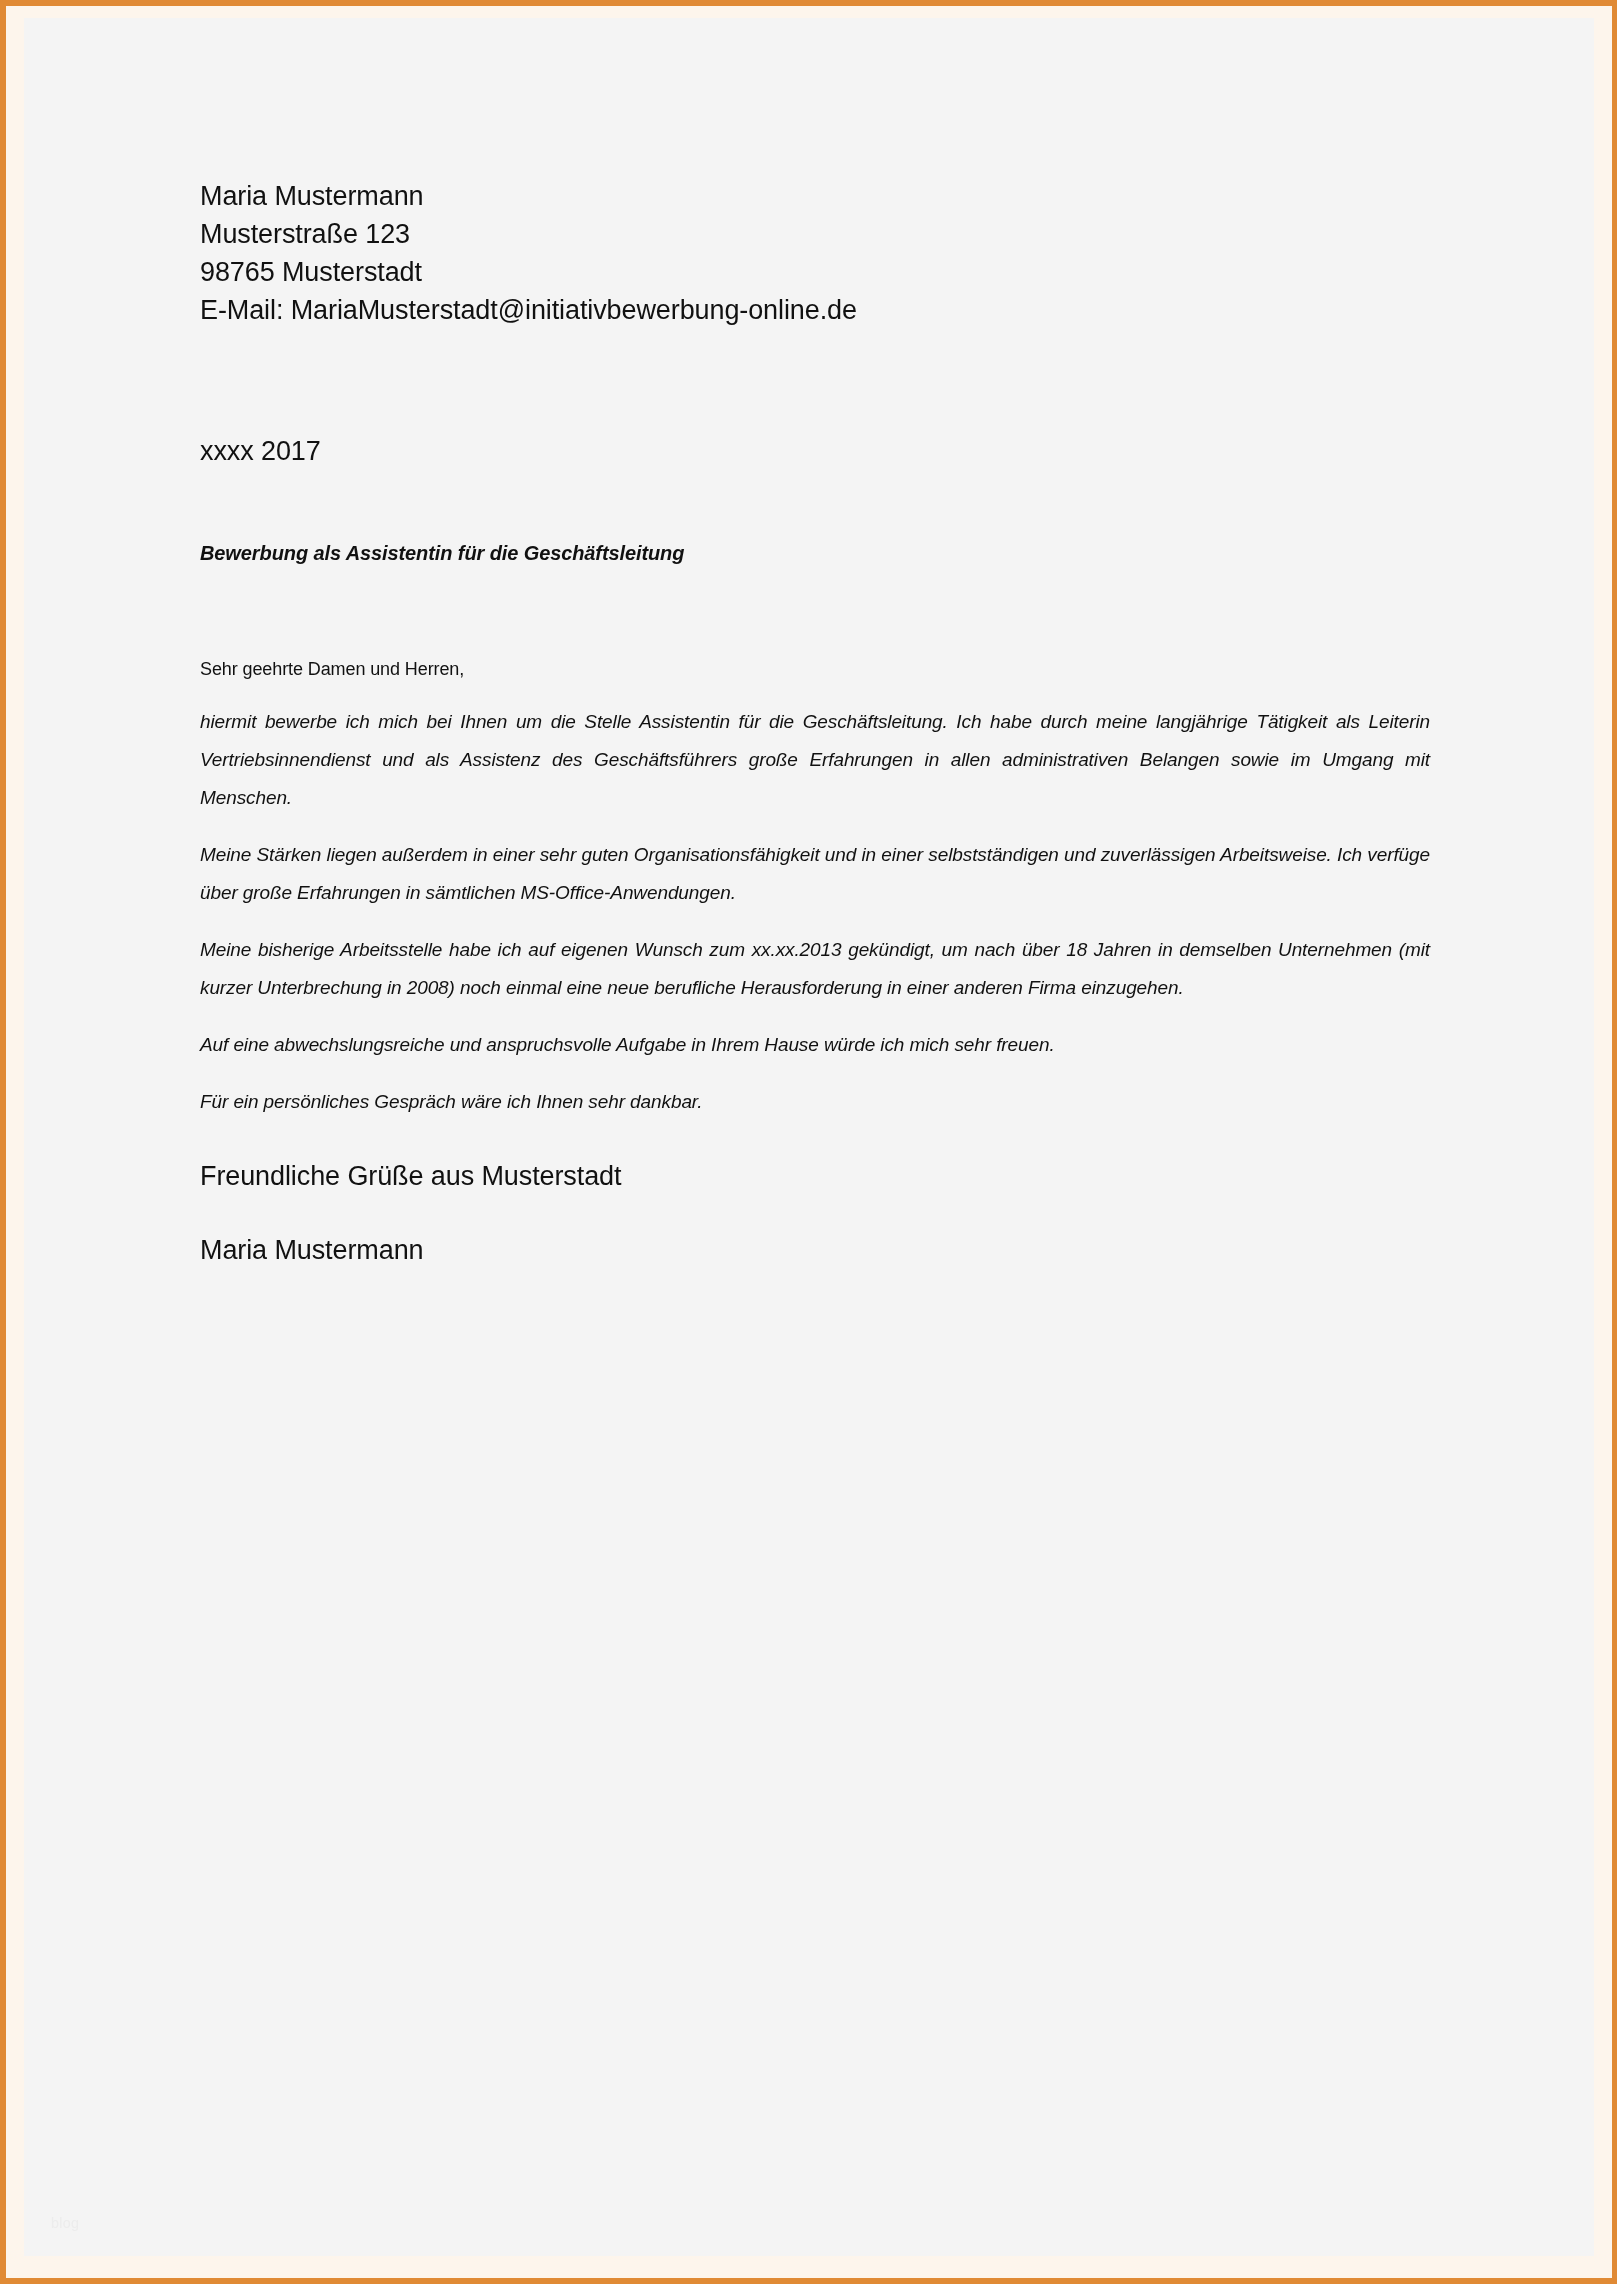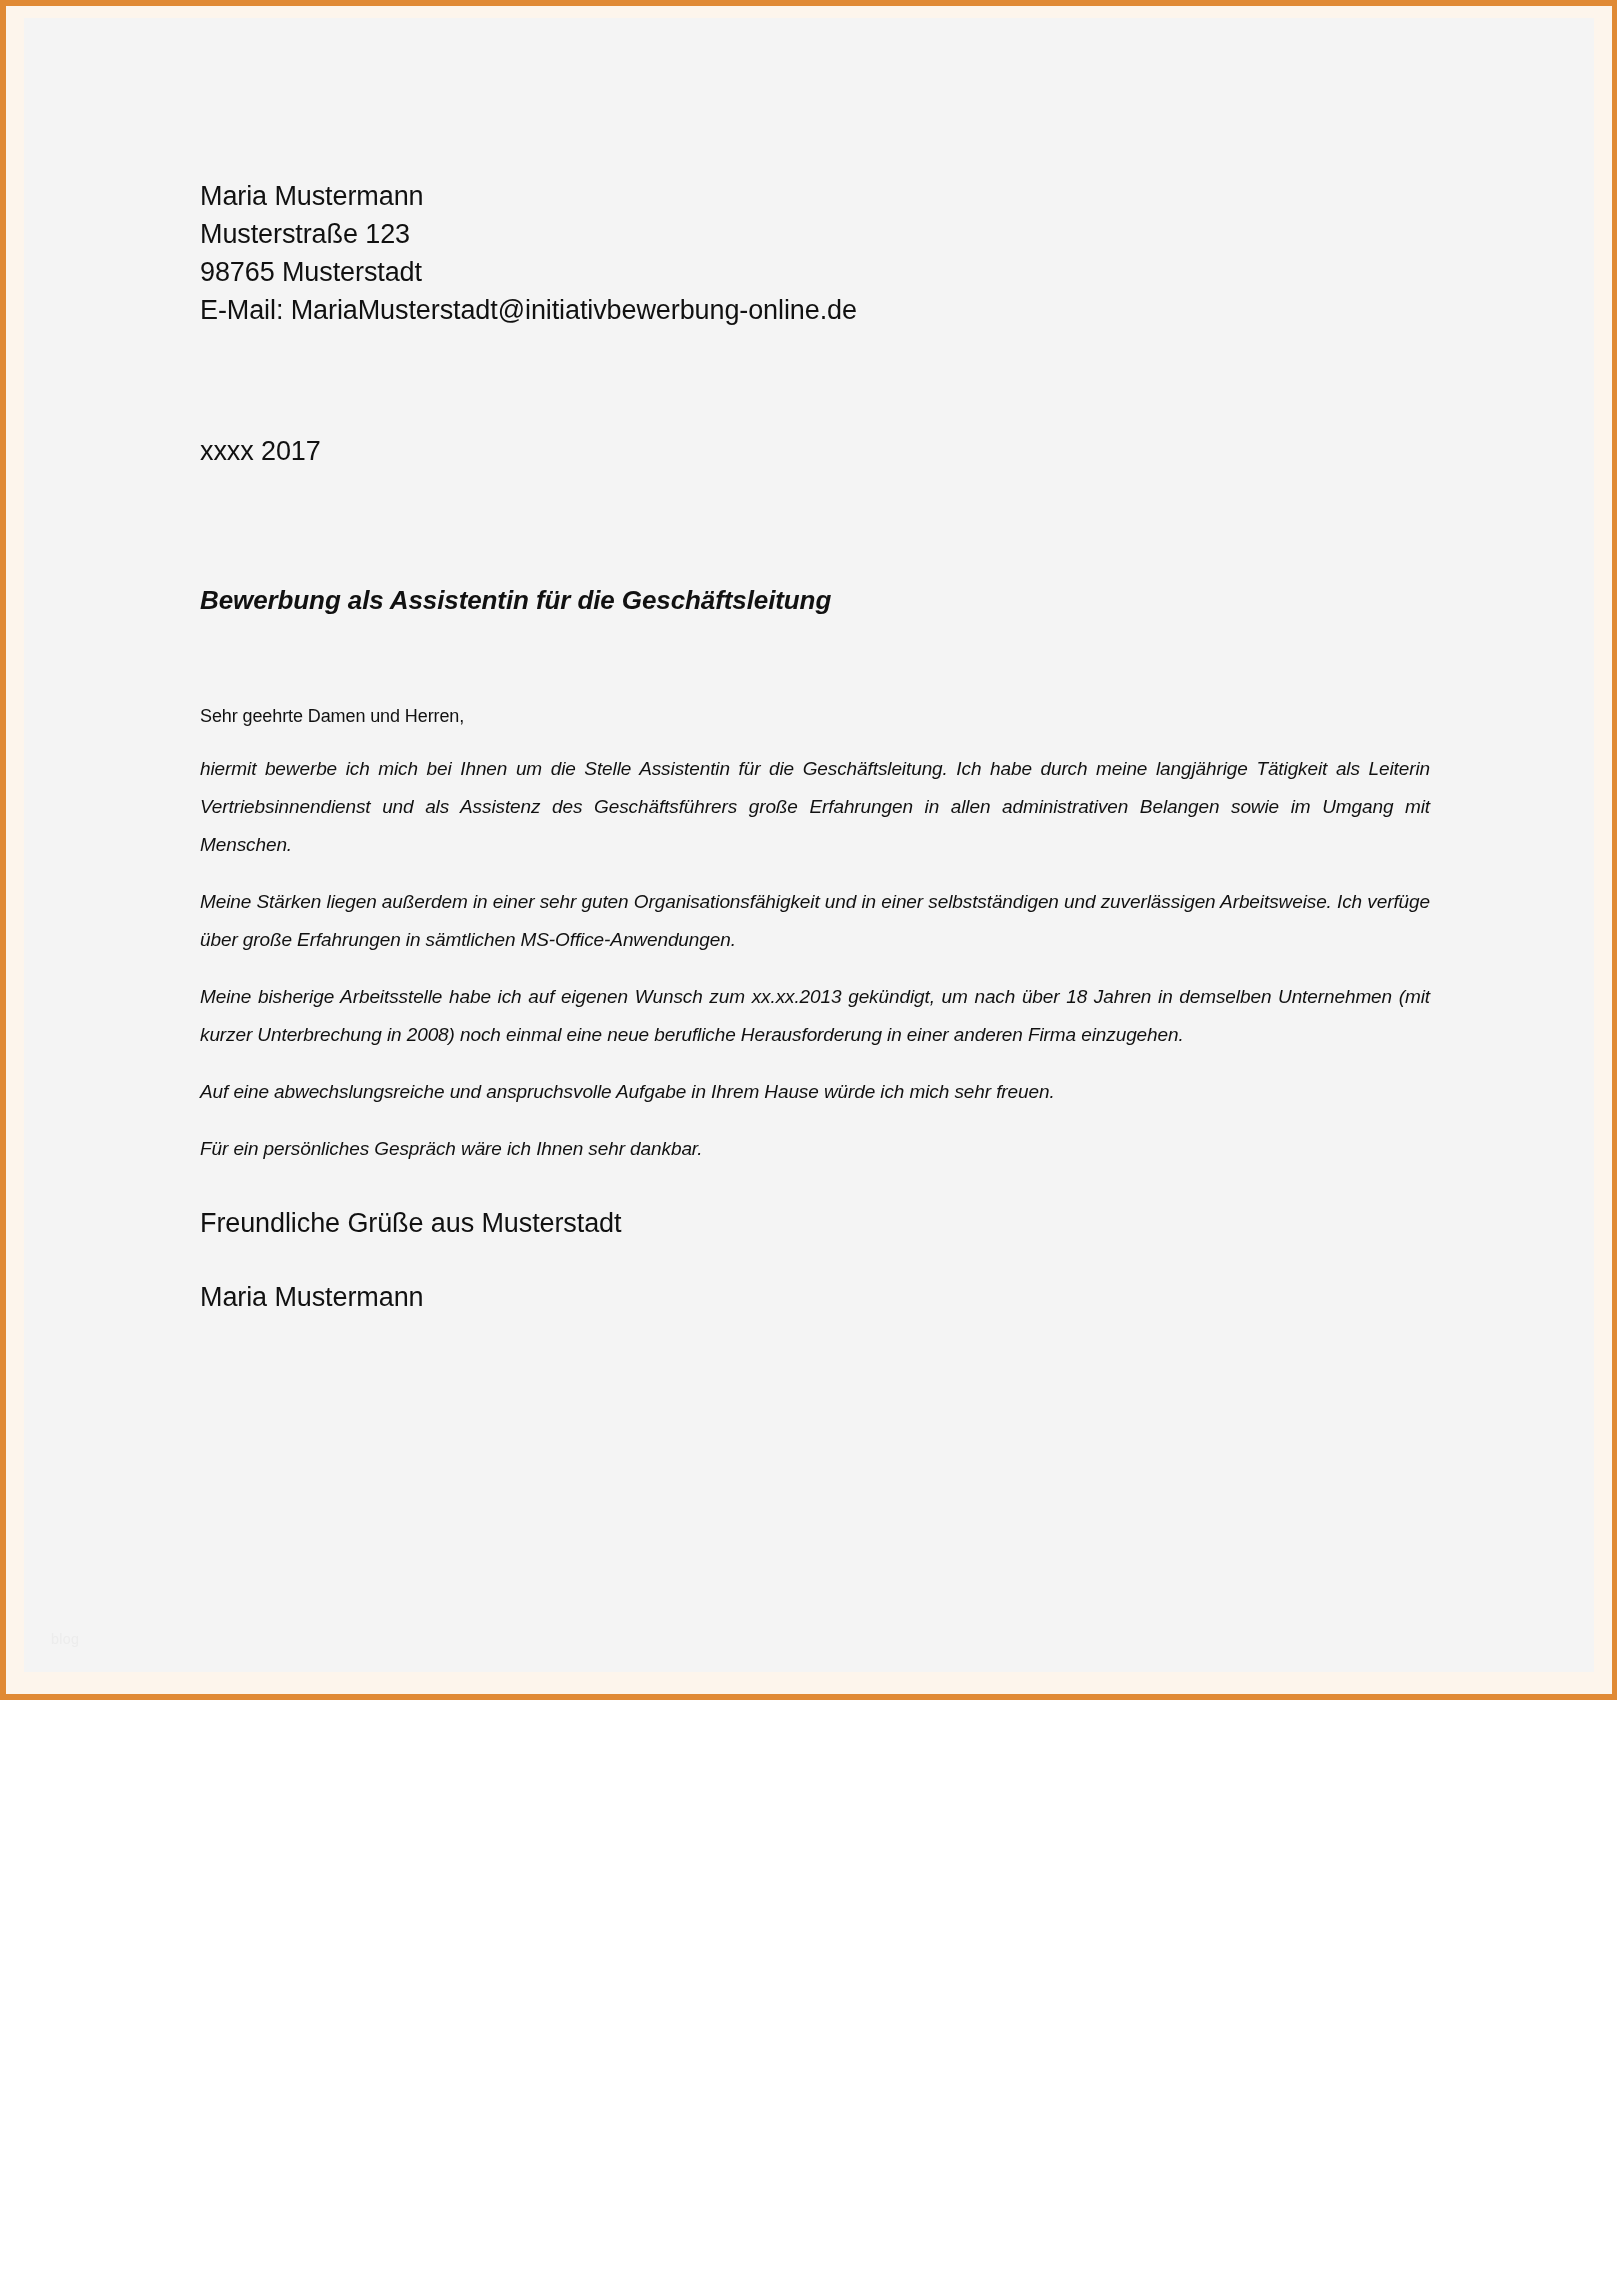--- a/index.html
+++ b/index.html
@@ -4,21 +4,21 @@
 <style>
   html, body {
     margin: 0;
     padding: 0;
     background: #ffffff;
   }
 
   .page-frame {
     position: relative;
     width: 1618px;
-    height: 1700px;
+    height: 2284px;
     box-sizing: border-box;
     background: #fdf5ec;
     border: 6.5px solid #e08a35;
     overflow: hidden;
   }
 
   .page-sheet {
     position: absolute;
     left: 18px;
     top: 11.7px;
@@ -49,22 +49,22 @@
   }
 
   .date-line {
     margin-top: 103px;
     font-size: 27px;
     line-height: 38px;
     letter-spacing: -0.1px;
   }
 
   .subject-line {
-    margin-top: 111px;
-    font-size: 26px;
+    margin-top: 64px;
+    font-size: 20px;
     line-height: 38px;
     font-weight: bold;
     font-style: italic;
     letter-spacing: -0.1px;
   }
 
   .salutation {
     margin-top: 78px;
     font-size: 18px;
     line-height: 38px;

